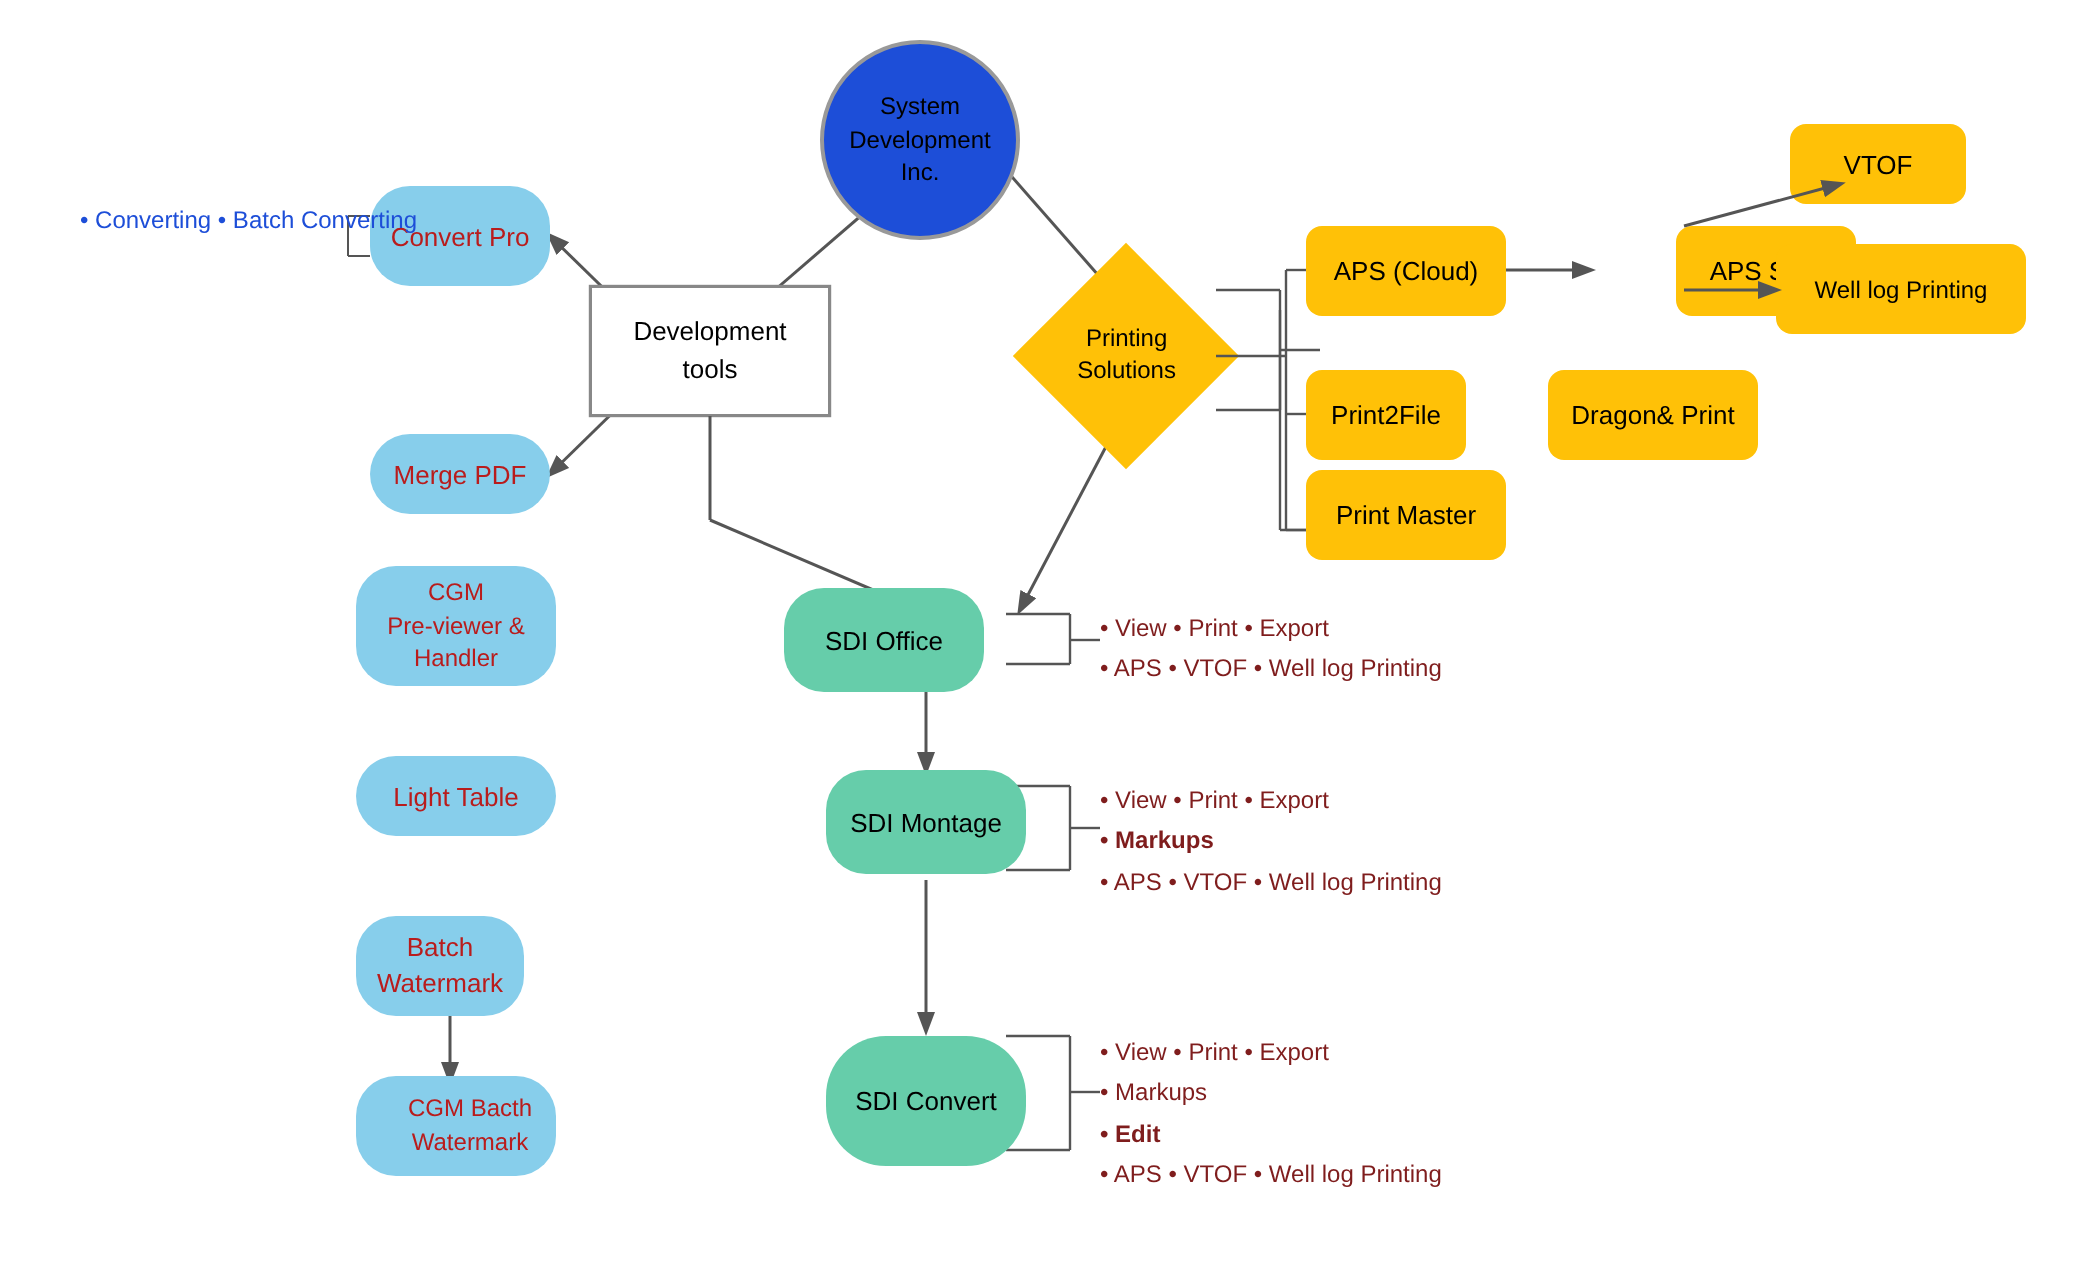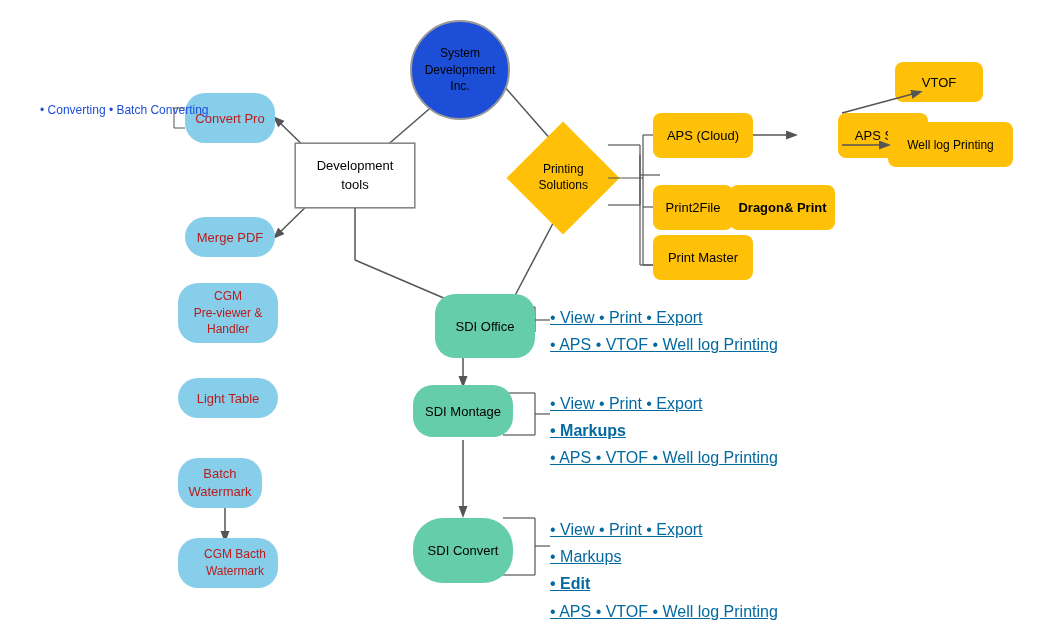--- a/index.html
+++ b/index.html
@@ -59,24 +59,23 @@
     svg.arrows {
       position: absolute;
       top: 0;
       left: 0;
       width: 1040px;
       height: 638px;
       pointer-events: none;
     }
     .bullet-text {
       position: absolute;
-      font-size: 16px;
-      color: #0369a1;
+      font-size: 12px;
+      color: #7f1d1d;
       line-height: 1.7;
-      text-decoration: underline;
     }
     .small-text {
       position: absolute;
       font-size: 12px;
       color: #1d4ed8;
       line-height: 1.6;
     }
   </style>
 </head>
 <body>
@@ -206,29 +205,29 @@
   </div>
 
   <div class="node yellow-node" style="width:125px;height:45px;left:888px;top:122px;">
     <span style="font-size:12px;">Well log Printing</span>
   </div>
 
   <div class="node yellow-node" style="width:80px;height:45px;left:653px;top:185px;">
     <span>Print2File</span>
   </div>
 
-  <div class="node yellow-node" style="width:105px;height:45px;left:730px;top:185px;font-weight:bold;">
+  <div class="node yellow-node" style="width:105px;height:45px;left:774px;top:185px;">
     <span>Dragon&amp; Print</span>
   </div>
 
   <div class="node yellow-node" style="width:100px;height:45px;left:653px;top:235px;">
     <span>Print Master</span>
   </div>
 
-  <div class="node teal-node" style="width:100px;height:64px;left:435px;top:294px;">
+  <div class="node teal-node" style="width:100px;height:52px;left:392px;top:294px;">
     <span>SDI Office</span>
   </div>
 
   <div class="bullet-text" style="left:550px;top:304px;">
     <div>• View • Print • Export</div>
     <div>• APS • VTOF • Well log Printing</div>
   </div>
 
   <div class="node teal-node" style="width:100px;height:52px;left:413px;top:385px;">
     <span>SDI Montage</span>

